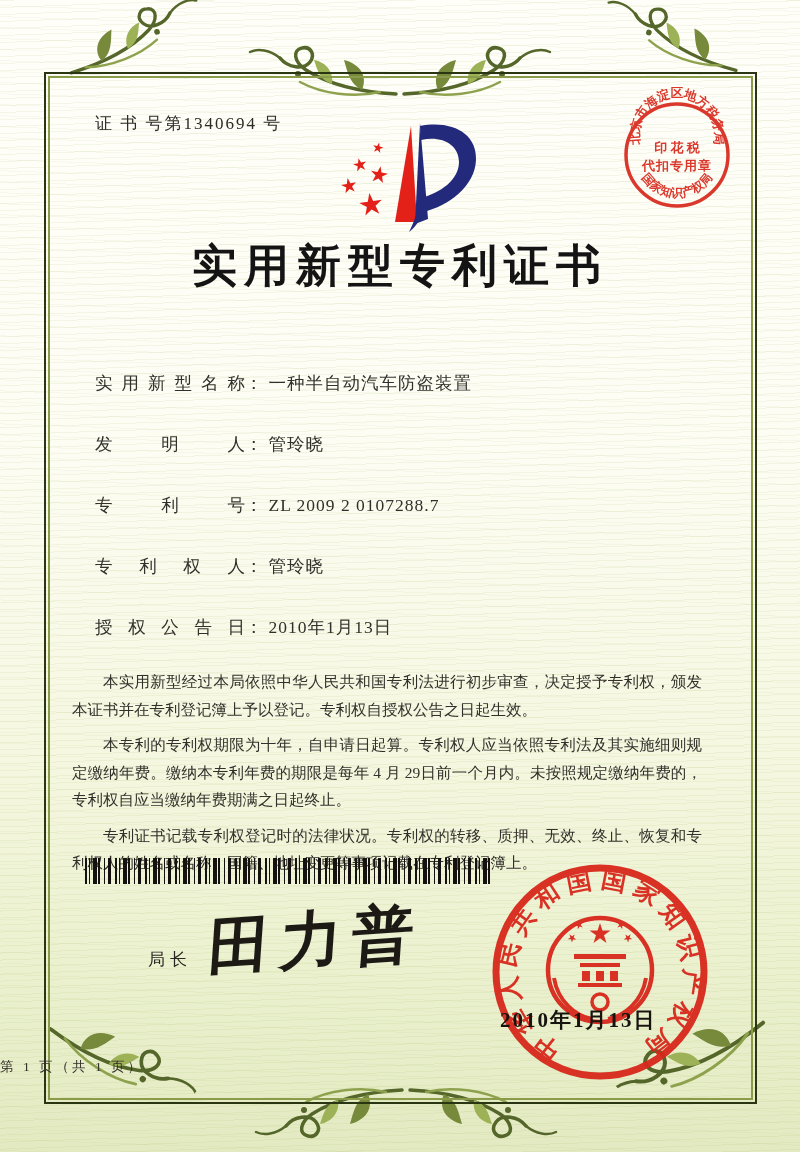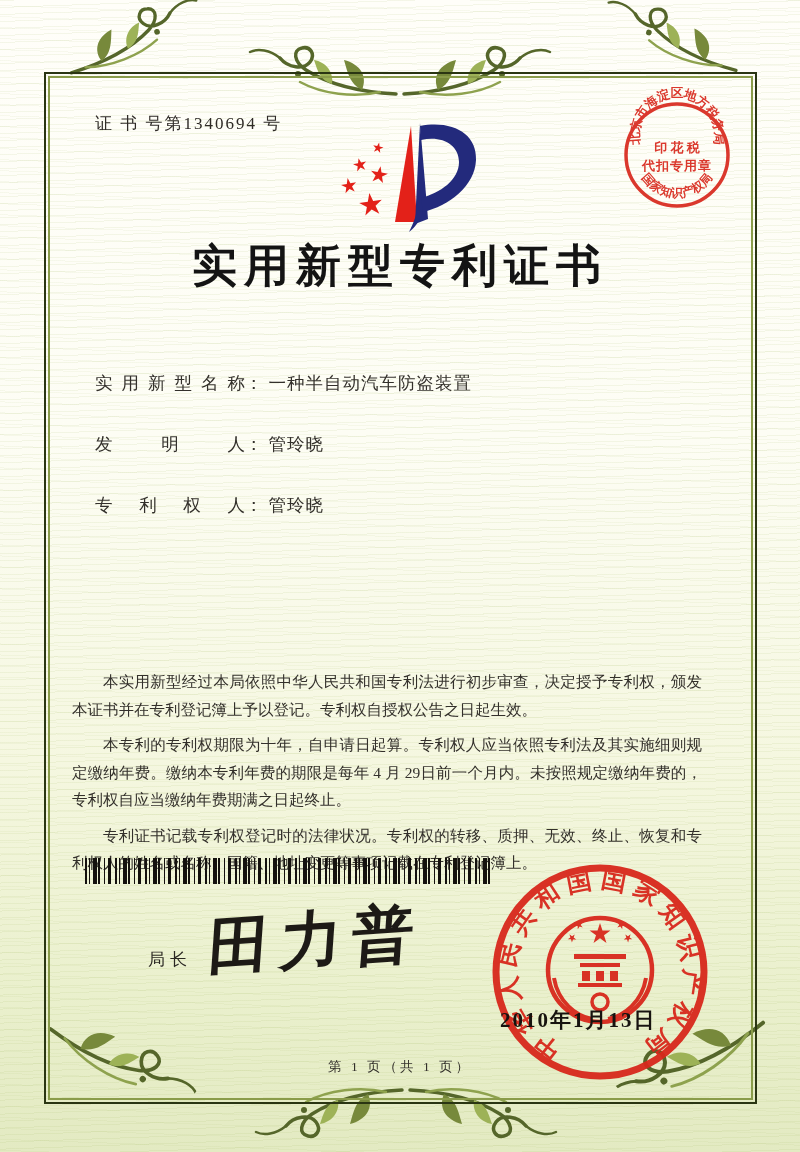--- a/index.html
+++ b/index.html
@@ -35,21 +35,21 @@
       #14110e 0 2px, transparent 2px 4px, #14110e 4px 5px, transparent 5px 8px,
       #14110e 8px 12px, transparent 12px 13px, #14110e 13px 15px, transparent 15px 19px,
       #14110e 19px 20px, transparent 20px 23px, #14110e 23px 26px, transparent 26px 30px);}
   .director-label{left:148px; top:948px; font-size:17px; letter-spacing:5px; color:#2a2722;}
   .signature{left:208px; top:898px; font-size:62px; font-weight:700; color:#1d1a16;
     transform:rotate(-4deg) skewX(-8deg); letter-spacing:10px;
     font-family:"DejaVu Serif","Liberation Serif",serif;}
   .stamp-small{position:absolute; left:602px; top:80px; opacity:.92;}
   .seal-big{position:absolute; left:486px; top:858px; opacity:.95;}
   .seal-date{left:500px; top:1006px; font-size:21px; letter-spacing:2px; color:#17130f; font-weight:600;}
-  .footer{left:0; right:0; top:1058px; text-align:center; font-size:13.5px; letter-spacing:3px; color:#33302b;}
+  .footer{left:0; right:0; top:1058px; text-align:left; font-size:13.5px; letter-spacing:3px; color:#33302b;}
   .orn{position:absolute;}
 </style>
 </head>
 <body>
 
 <div id="page">
 
   <svg width="0" height="0" style="position:absolute" aria-hidden="true">
     <defs>
       <path id="star5" d="M0,-1 L0.2245,-0.309 L0.951,-0.309 L0.363,0.118 L0.5878,0.809 L0,0.382 L-0.5878,0.809 L-0.363,0.118 L-0.951,-0.309 L-0.2245,-0.309 Z"></path>
@@ -124,21 +124,27 @@
   <div class="txt title">实用新型专利证书</div>
 
   <div class="fields">
     <div class="field-row">
       <span class="f-label">实用新型名称</span><span class="f-colon">：</span><span class="f-value">一种半自动汽车防盗装置</span>
     </div>
     <div class="field-row">
       <span class="f-label">发明人</span><span class="f-colon">：</span><span class="f-value">管玲晓</span>
     </div>
     <div class="field-row">
+      <span class="f-label">专利号</span><span class="f-colon">：</span><span class="f-value">ZL 2009 2 0107288.7</span>
+    </div>
+    <div class="field-row">
       <span class="f-label">专利权人</span><span class="f-colon">：</span><span class="f-value">管玲晓</span>
+    </div>
+    <div class="field-row">
+      <span class="f-label">授权公告日</span><span class="f-colon">：</span><span class="f-value">2010年1月13日</span>
     </div>
   </div>
 
   <div class="body-text">
     <p>本实用新型经过本局依照中华人民共和国专利法进行初步审查，决定授予专利权，颁发本证书并在专利登记簿上予以登记。专利权自授权公告之日起生效。</p>
     <p>本专利的专利权期限为十年，自申请日起算。专利权人应当依照专利法及其实施细则规定缴纳年费。缴纳本专利年费的期限是每年 4 月 29日前一个月内。未按照规定缴纳年费的，专利权自应当缴纳年费期满之日起终止。</p>
     <p>专利证书记载专利权登记时的法律状况。专利权的转移、质押、无效、终止、恢复和专利权人的姓名或名称、国籍、地址变更等事项记载在专利登记簿上。</p>
   </div>
 
   <div class="barcode"></div>

